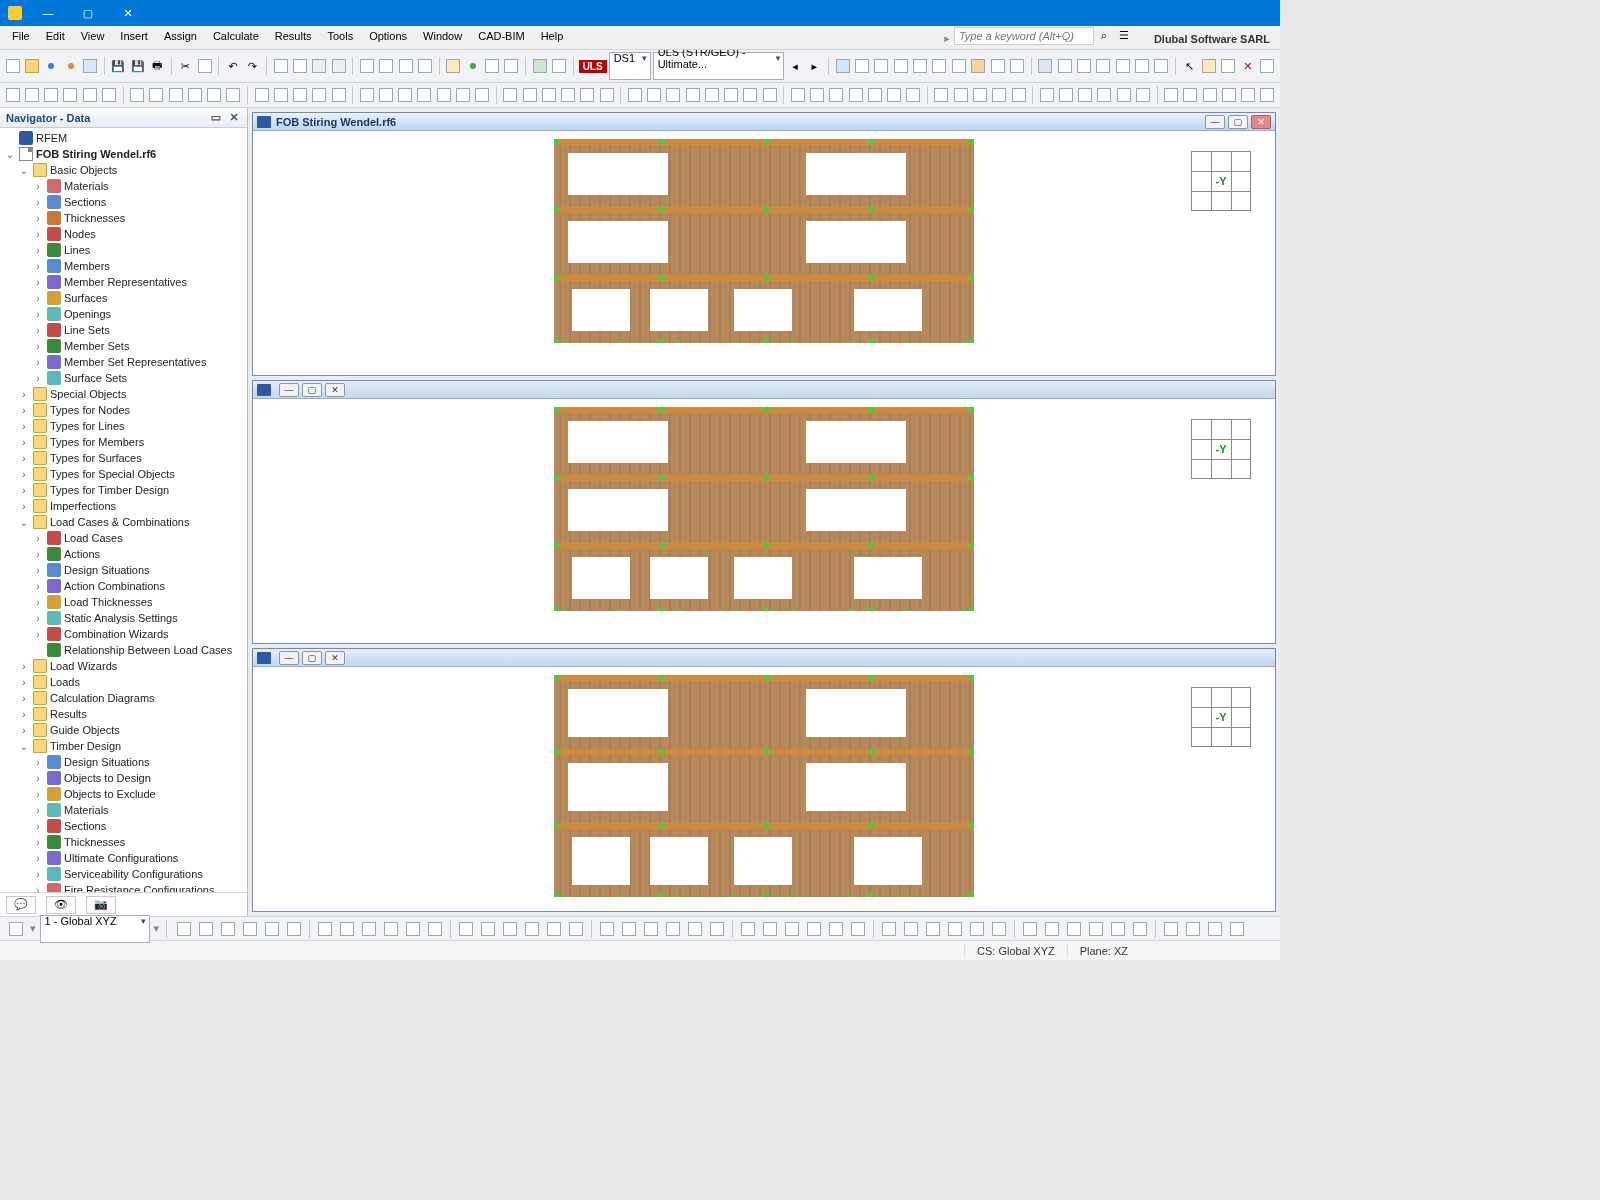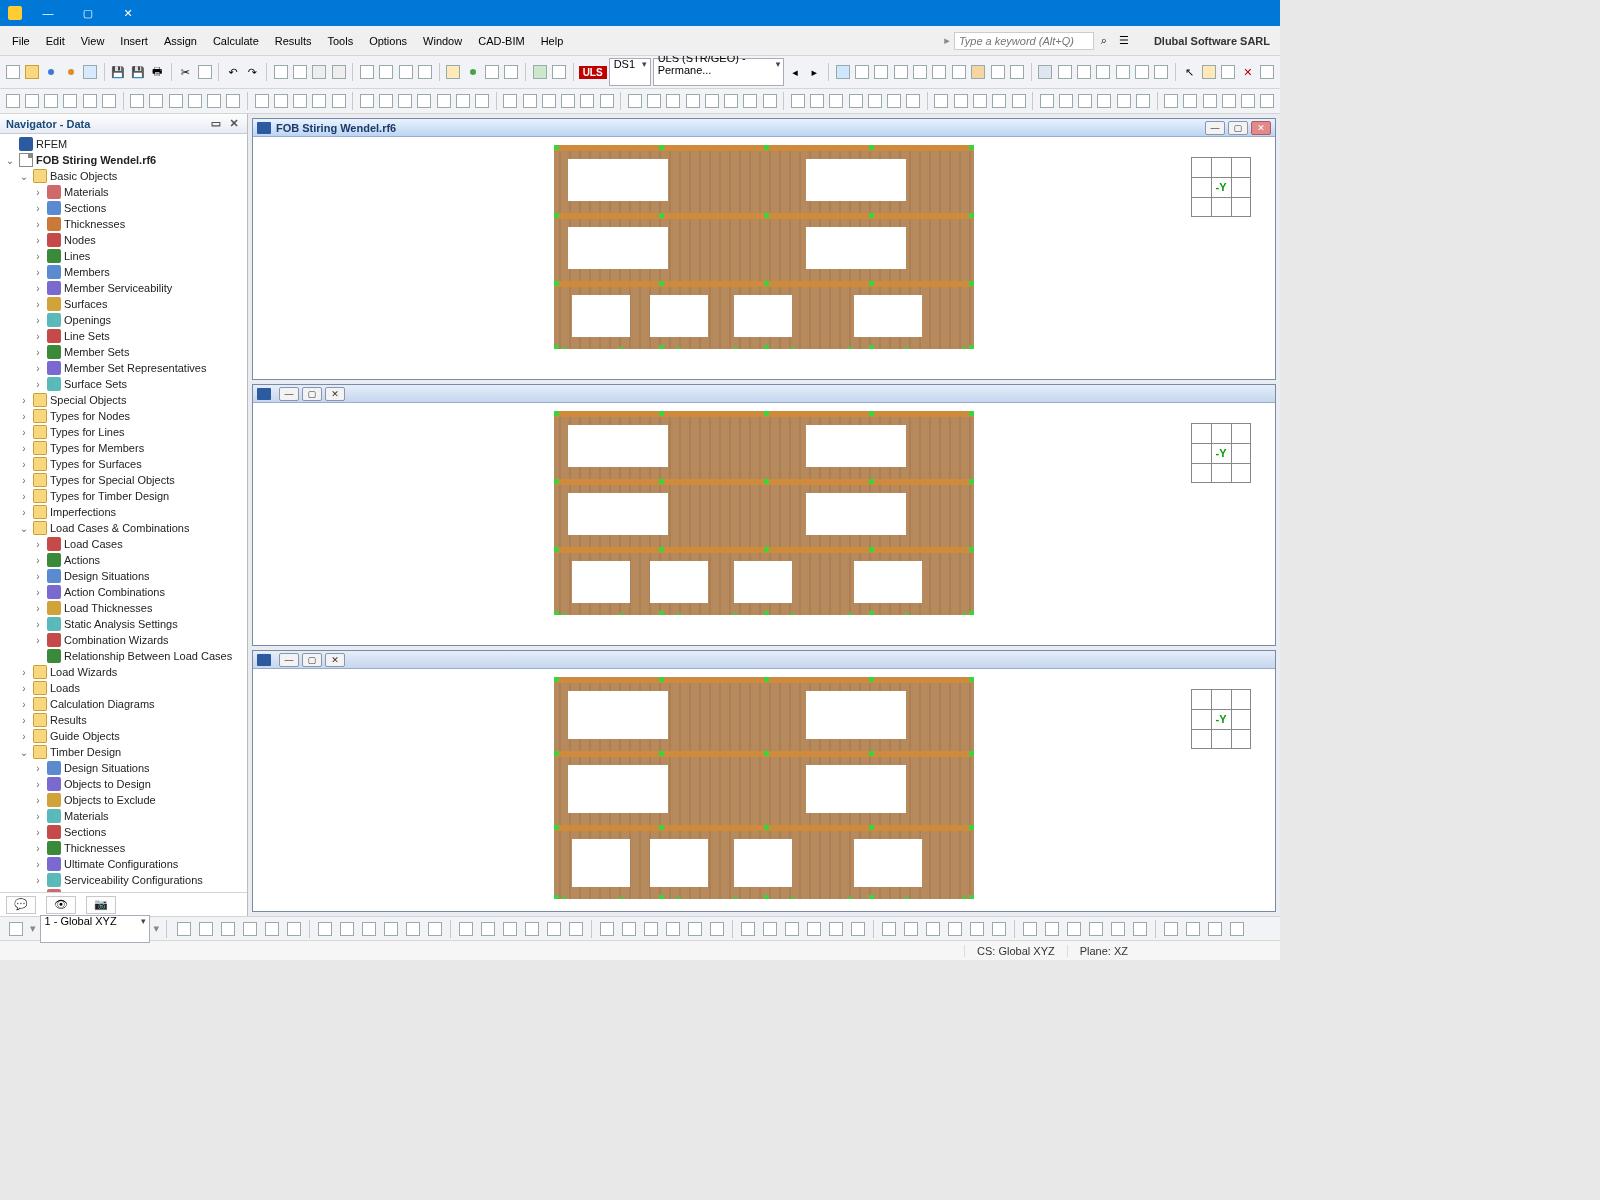--- a/index.html
+++ b/index.html
@@ -5,21 +5,21 @@
   * { box-sizing: border-box; margin: 0; padding: 0; font-family: "Segoe UI", Tahoma, sans-serif; font-size: 11px; }
   body { width: 1280px; height: 960px; background: #e8e8e8; overflow: hidden; display: flex; flex-direction: column; }
 
   
   .titlebar { height: 26px; background: #0078d7; color: #fff; display: flex; align-items: center; padding: 0 8px; }
   .titlebar .logo { width: 14px; height: 14px; background: #ffcc33; border-radius: 2px; margin-right: 6px; }
   .titlebar .title { flex: 1; }
   .titlebar .winbtn { width: 40px; height: 26px; display: flex; align-items: center; justify-content: center; color: #fff; }
 
   
-  .menubar { height: 30px; background: #f0f0f0; display: flex; align-items: center; padding: 12px 4px; border-bottom: 1px solid #d4d4d4; }
+  .menubar { height: 24px; background: #f0f0f0; display: flex; align-items: flex-end; padding: 4px 4px; border-bottom: 1px solid #d4d4d4; }
   .menubar .mitem { padding: 3px 8px; cursor: default; }
   .menubar .spacer { flex: 1; }
   .menubar .keyword { width: 140px; height: 18px; border: 1px solid #ccc; padding: 1px 4px; color: #888; font-style: italic; background: #fff; }
   .menubar .company { margin-left: 20px; color: #333; font-weight: bold; padding-right: 6px; }
 
   
   .toolstrip { background: #f1f3f7; border-bottom: 1px solid #d4d4d4; padding: 2px 4px; display: flex; align-items: center; gap: 2px; flex-wrap: nowrap; overflow: hidden; }
   .tbtn { width: 20px; height: 20px; border: 1px solid transparent; display: inline-flex; align-items: center; justify-content: center; }
   .tsep { width: 1px; height: 18px; background: #c8c8c8; margin: 0 3px; }
   .uls { background: #c00000; color: #fff; font-weight: bold; padding: 1px 4px; font-size: 10px; }
@@ -188,21 +188,21 @@
   <span class="tsep"></span>
   <span class="tbtn">
       <span class="ticon" style="background:#cde7cd;"></span>
     </span>
   <span class="tbtn">
       <span class="ticon"></span>
     </span>
   <span class="tsep"></span>
   <span class="uls">ULS</span>
   <span class="combo" style="width:42px;">DS1</span>
-  <span class="combo" style="width:150px;">ULS (STR/GEO) - Permane...</span>
+  <span class="combo" style="width:150px;">ULS (STR/GEO) - Ultimate...</span>
   <span class="tbtn">◂</span>
   <span class="tbtn">▸</span>
   <span class="tsep"></span>
   <span class="tbtn">
       <span class="ticon" style="background:#cfe6ff;"></span>
     </span>
   <span class="tbtn">
       <span class="ticon"></span>
     </span>
   <span class="tbtn">
@@ -515,21 +515,21 @@
           <span class="lbl">Lines</span>
         </div>
         <div class="node" style="padding-left: 28px;">
           <span class="tw">›</span>
           <span class="ico leaf" style="background:#5a8ad0"></span>
           <span class="lbl">Members</span>
         </div>
         <div class="node" style="padding-left: 28px;">
           <span class="tw">›</span>
           <span class="ico leaf" style="background:#7a6ad0"></span>
-          <span class="lbl">Member Serviceability</span>
+          <span class="lbl">Member Representatives</span>
         </div>
         <div class="node" style="padding-left: 28px;">
           <span class="tw">›</span>
           <span class="ico leaf" style="background:#d0a23a"></span>
           <span class="lbl">Surfaces</span>
         </div>
         <div class="node" style="padding-left: 28px;">
           <span class="tw">›</span>
           <span class="ico leaf" style="background:#5ababa"></span>
           <span class="lbl">Openings</span>

